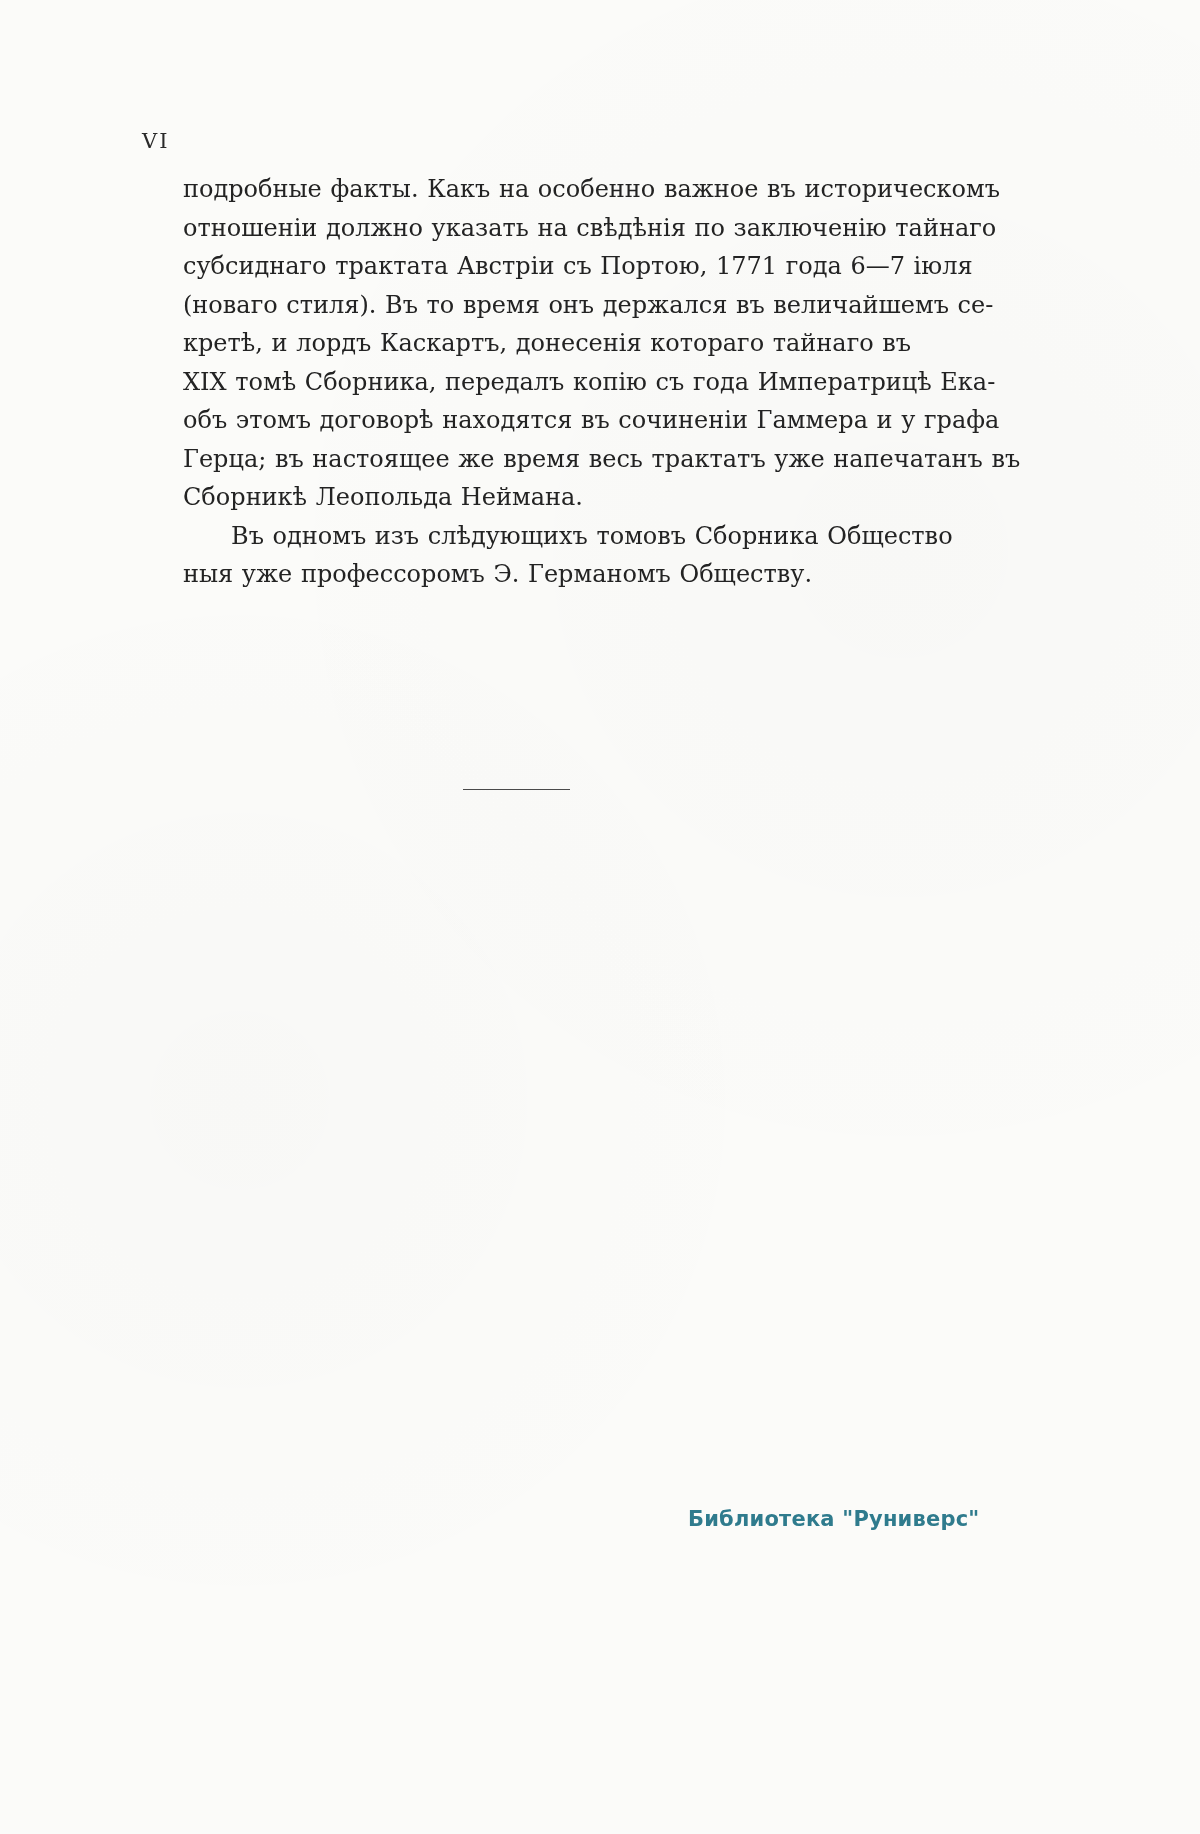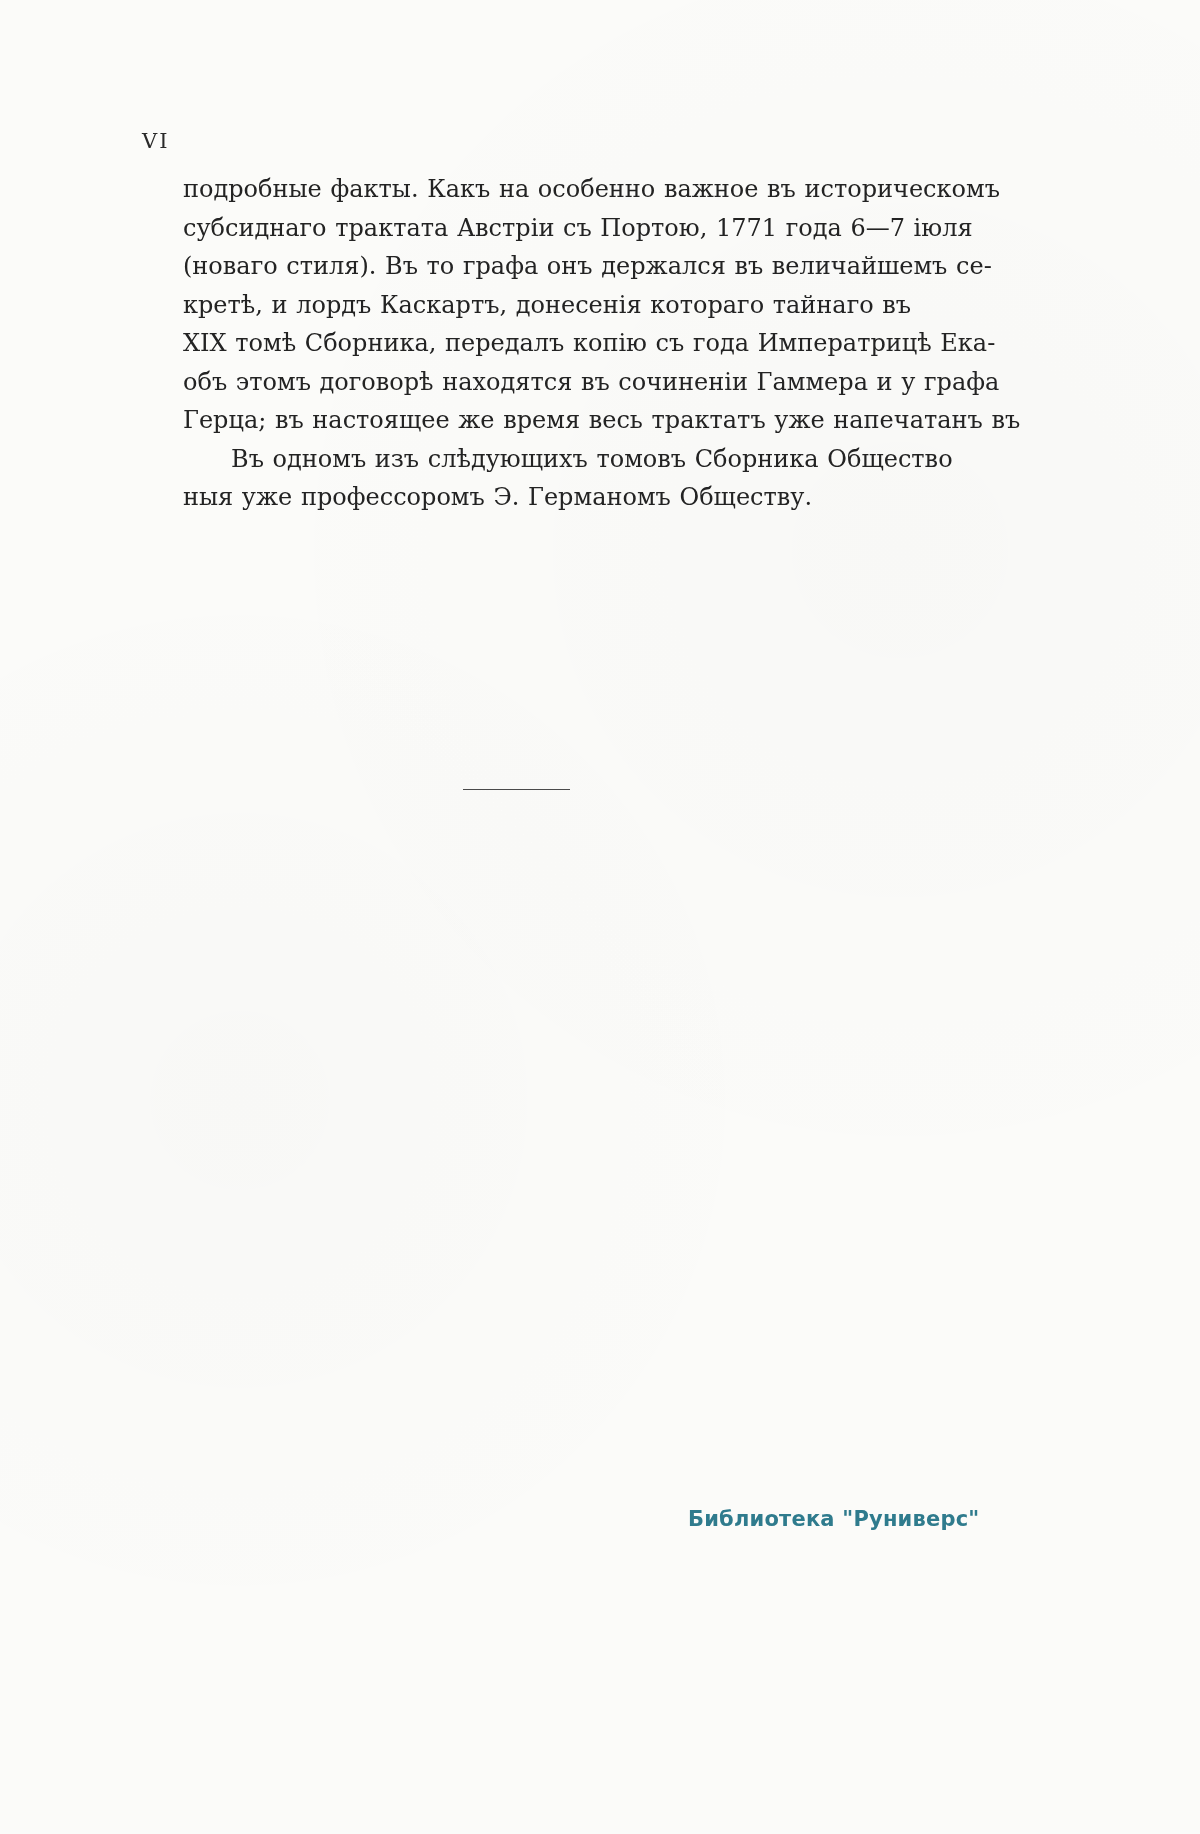--- a/index.html
+++ b/index.html
@@ -75,26 +75,28 @@
 </style>
 </head>
 <body>
 
 <div class="page">
 
   <div class="page-number">VI</div>
 
   <div class="text-block">
       <div class="line">подробные факты. Какъ на особенно важное въ историческомъ</div>
+      <div class="line">отношеніи должно указать на свѣдѣнія по заключенію тайнаго</div>
       <div class="line">субсиднаго трактата Австріи съ Портою, 1771 года 6—7 іюля</div>
-      <div class="line">(новаго стиля). Въ то графа онъ держался въ величайшемъ се-</div>
+      <div class="line">(новаго стиля). Въ то время онъ держался въ величайшемъ се-</div>
       <div class="line">кретѣ, и лордъ Каскартъ, донесенія котораго тайнаго въ</div>
       <div class="line">XIX томѣ Сборника, передалъ копію съ года Императрицѣ Ека-</div>
       <div class="line">объ этомъ договорѣ находятся въ сочиненіи Гаммера и у графа</div>
       <div class="line">Герца; въ настоящее же время весь трактатъ уже напечатанъ въ</div>
+      <div class="line last">Сборникѣ Леопольда Неймана.</div>
       <div class="line indent">Въ одномъ изъ слѣдующихъ томовъ Сборника Общество</div>
       <div class="line last">ныя уже профессоромъ Э. Германомъ Обществу.</div>
     </div>
 
   <div class="separator"></div>
 
   <div class="watermark" style="color: rgb(47, 123, 141);">Библиотека "Руниверс"</div>
 
 </div>
 

